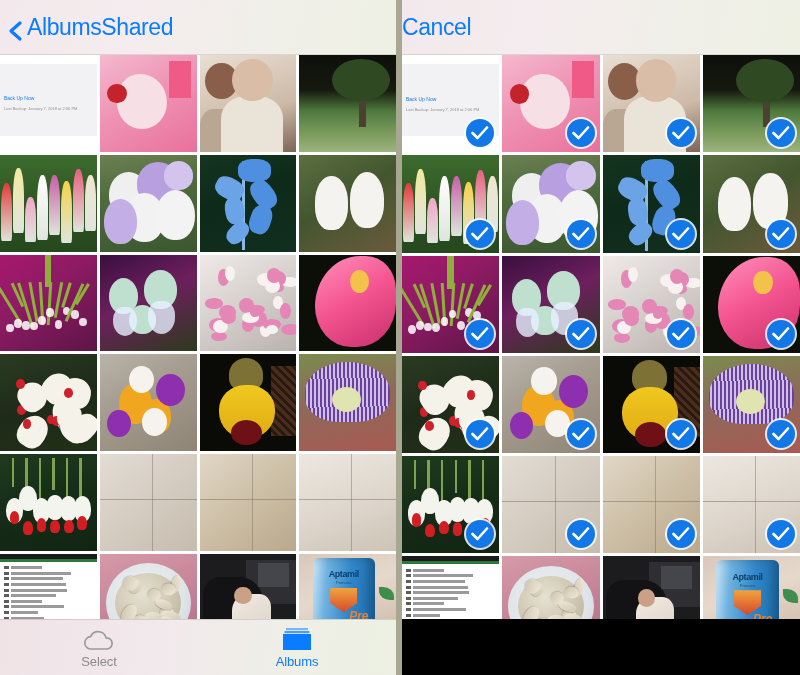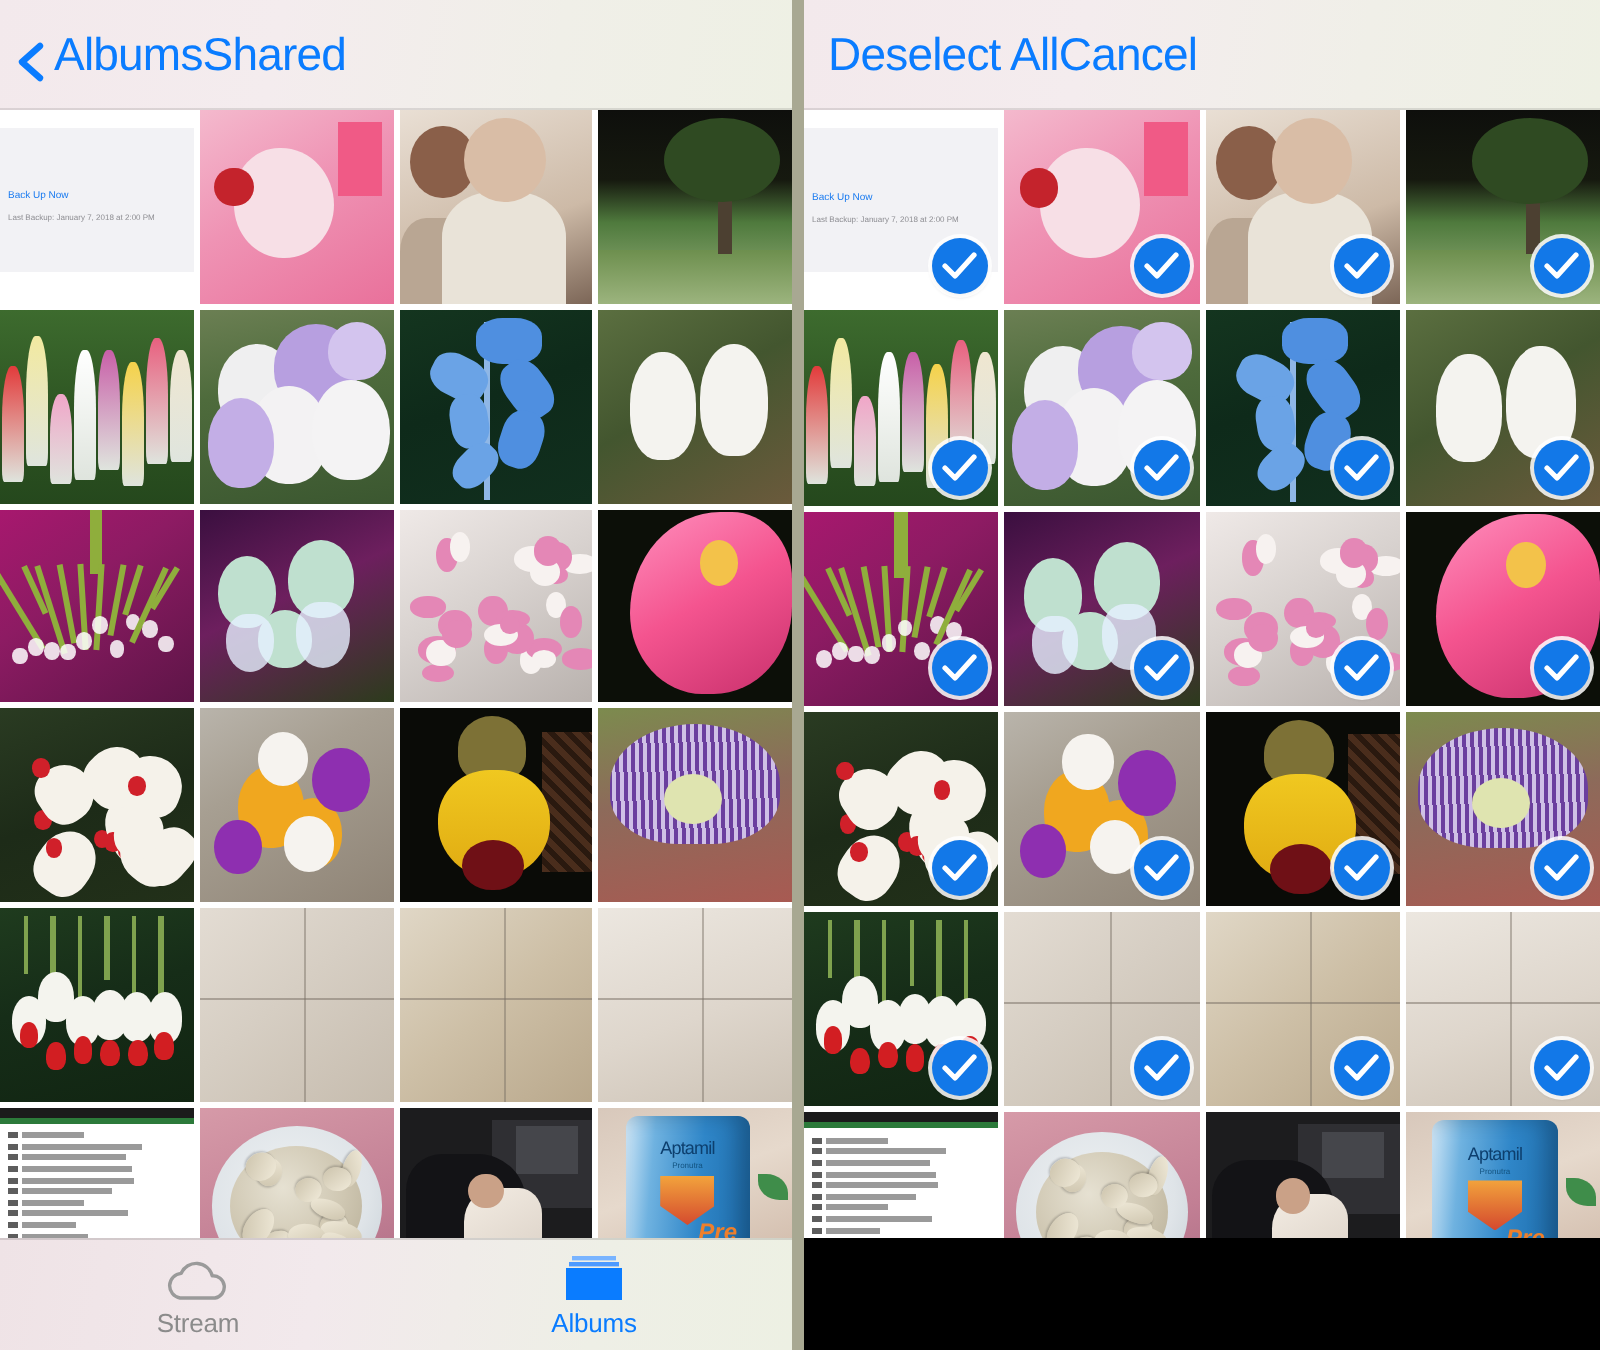--- a/index.html
+++ b/index.html
@@ -99,21 +99,21 @@
   .scr-list li{height:4px;margin-bottom:1.6px;display:flex;align-items:center;gap:2px;}
   .scr-list li i{display:block;height:3px;background:#9a9a9a;}
   .scr-list li b{display:block;height:3px;background:#5d5d5d;width:5px;}
 
   .can{position:absolute;inset:0;background:linear-gradient(160deg,#d8c8bb 0%,#e6d9cc 40%,#c9b09e 100%);overflow:hidden;}
   .can .body{
     position:absolute;left:14%;top:4%;width:64%;height:86%;border-radius:6px 6px 10px 10px;
     background:linear-gradient(95deg,#cfe6f6 0%,#6fb2e0 22%,#2f86c8 58%,#1d6aa8 100%);
     box-shadow:inset -6px 0 10px rgba(0,0,0,0.2);
   }
-  .can .brand{position:absolute;top:14%;left:8%;right:8%;text-align:center;color:#0d3f6e;font-size:9px;font-weight:normal;letter-spacing:-0.4px;}
+  .can .brand{position:absolute;top:14%;left:8%;right:8%;text-align:center;color:#0d3f6e;font-size:9px;font-weight:bold;letter-spacing:-0.4px;}
   .can .sub{position:absolute;top:27%;left:8%;right:8%;text-align:center;color:#12527f;font-size:4px;}
   .can .shield{
     position:absolute;top:36%;left:28%;width:44%;height:30%;
     background:linear-gradient(180deg,#f2a33c,#d4492e);
     clip-path:polygon(50% 100%,0 62%,0 0,100% 0,100% 62%);
   }
   .can .pre{position:absolute;bottom:21%;right:10%;color:#ef7f2a;font-size:12px;font-weight:bold;font-style:italic;}
   .can .leaf{position:absolute;top:34%;right:2%;width:16%;height:14%;background:#3f8d4a;border-radius:0 70% 0 70%;}
 
   .chair{position:absolute;inset:0;background:#1c1c1e;overflow:hidden;}
@@ -532,43 +532,40 @@
         </div>
     </div>
 
     <div class="tabbar">
       <div class="tab">
         <span class="ico">
           <svg width="34" height="23" viewBox="0 0 34 23">
             <path d="M8 20 a6.2 6.2 0 0 1 0.6 -12.3 a8.2 8.2 0 0 1 15.5 1.2 a5.6 5.6 0 0 1 1.4 11.1 z" fill="none" stroke="#9a9a9a" stroke-width="1.7" stroke-linejoin="round"></path>
           </svg>
         </span>
-        <span class="lbl">Stream</span>
+        <span class="lbl">Select</span>
       </div>
       <div class="tab active">
         <span class="ico">
           <svg width="32" height="25" viewBox="0 0 32 25">
             <rect x="5" y="1" width="22" height="2.2" fill="#79b4ff"></rect>
             <rect x="3.5" y="4" width="25" height="2.2" fill="#4d9aff"></rect>
             <rect x="2" y="7" width="28" height="16" fill="#0a7cff"></rect>
           </svg>
         </span>
         <span class="lbl">Albums</span>
       </div>
     </div>
   </div>
 
   <div class="divider"></div>
 
   <div class="panel right">
 
     <div class="navbar">
-      <div class="nav-left wide">
-        <span class="nav-link">Deselect All</span>
-      </div>
       <div class="nav-right wide">
         <span class="nav-link">Cancel</span>
       </div>
     </div>
 
     <div class="grid-wrap">
       <div class="grid" id="grid-right">
           <div class="cell">
             <div class="art scr-backup">
               <div class="t1">Back Up Now</div>

